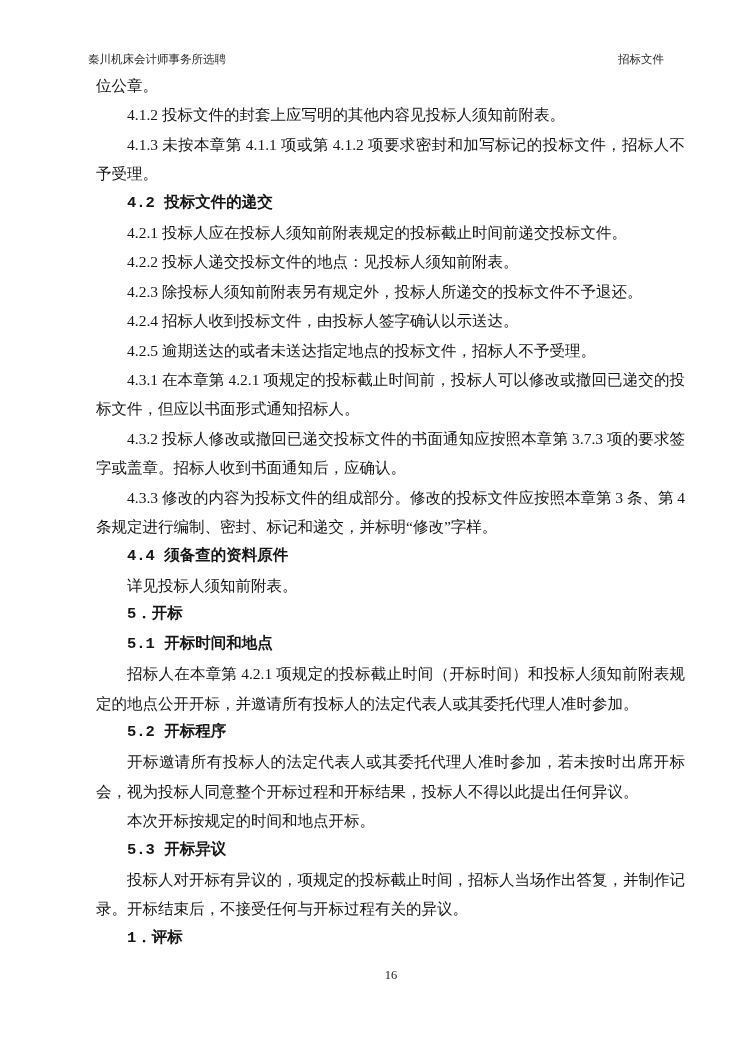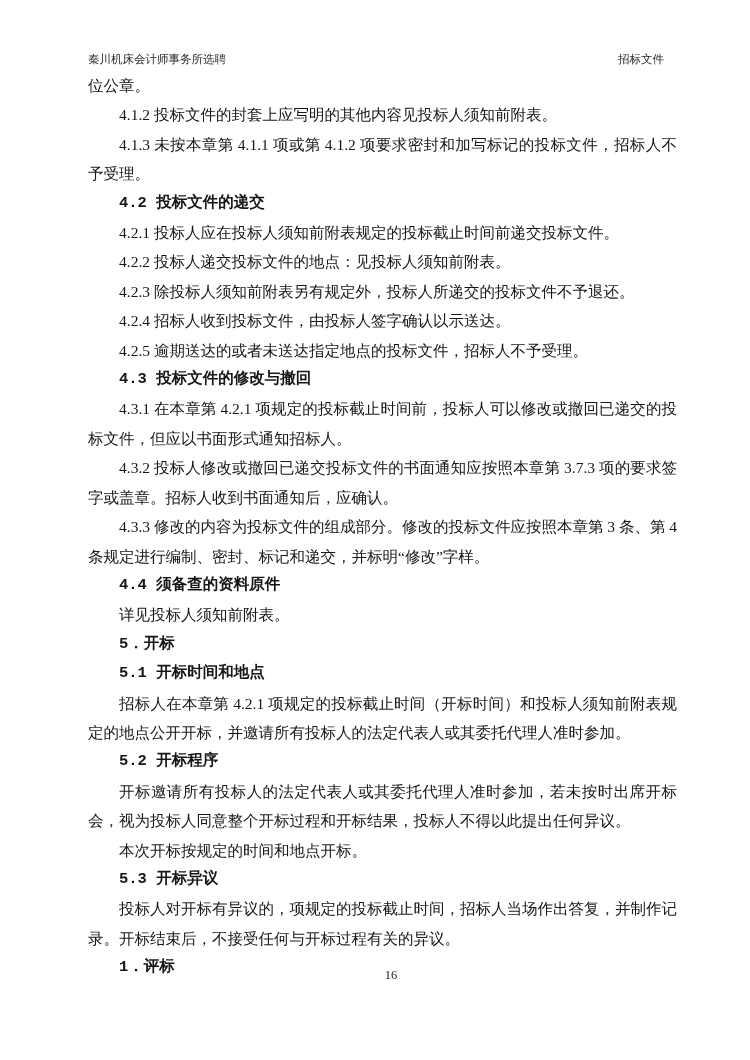--- a/index.html
+++ b/index.html
@@ -24,21 +24,21 @@
     display: flex;
     justify-content: space-between;
     align-items: baseline;
     font-size: 11.5px;
     line-height: 16px;
     color: #2b2b2b;
   }
   .content {
     position: absolute;
     top: 71px;
-    left: 88px;
+    left: 96px;
     width: 589px;
     font-size: 15.5px;
     line-height: 29.4px;
     text-align: justify;
     color: #161616;
   }
   .content p {
     margin: 0;
     padding: 0;
   }
@@ -73,21 +73,20 @@
   <div class="content">
     <p class="para">位公章。</p>
     <p class="para indent">4.1.2 投标文件的封套上应写明的其他内容见投标人须知前附表。</p>
     <p class="para indent">4.1.3 未按本章第 4.1.1 项或第 4.1.2 项要求密封和加写标记的投标文件，招标人不予受理。</p>
     <p class="heading indent">4.2 投标文件的递交</p>
     <p class="para indent">4.2.1 投标人应在投标人须知前附表规定的投标截止时间前递交投标文件。</p>
     <p class="para indent">4.2.2 投标人递交投标文件的地点：见投标人须知前附表。</p>
     <p class="para indent">4.2.3 除投标人须知前附表另有规定外，投标人所递交的投标文件不予退还。</p>
     <p class="para indent">4.2.4 招标人收到投标文件，由投标人签字确认以示送达。</p>
     <p class="para indent">4.2.5 逾期送达的或者未送达指定地点的投标文件，招标人不予受理。</p>
-    <p class="heading indent">4.3 投标文件的修改与撤回</p>
     <p class="para indent">4.3.1 在本章第 4.2.1 项规定的投标截止时间前，投标人可以修改或撤回已递交的投标文件，但应以书面形式通知招标人。</p>
     <p class="para indent">4.3.2 投标人修改或撤回已递交投标文件的书面通知应按照本章第 3.7.3 项的要求签字或盖章。招标人收到书面通知后，应确认。</p>
     <p class="para indent">4.3.3 修改的内容为投标文件的组成部分。修改的投标文件应按照本章第 3 条、第 4 条规定进行编制、密封、标记和递交，并标明“修改”字样。</p>
     <p class="heading indent">4.4 须备查的资料原件</p>
     <p class="para indent">详见投标人须知前附表。</p>
     <p class="heading indent">5．开标</p>
     <p class="heading indent">5.1 开标时间和地点</p>
     <p class="para indent">招标人在本章第 4.2.1 项规定的投标截止时间（开标时间）和投标人须知前附表规定的地点公开开标，并邀请所有投标人的法定代表人或其委托代理人准时参加。</p>
     <p class="heading indent">5.2 开标程序</p>
     <p class="para indent">开标邀请所有投标人的法定代表人或其委托代理人准时参加，若未按时出席开标会，视为投标人同意整个开标过程和开标结果，投标人不得以此提出任何异议。</p>

